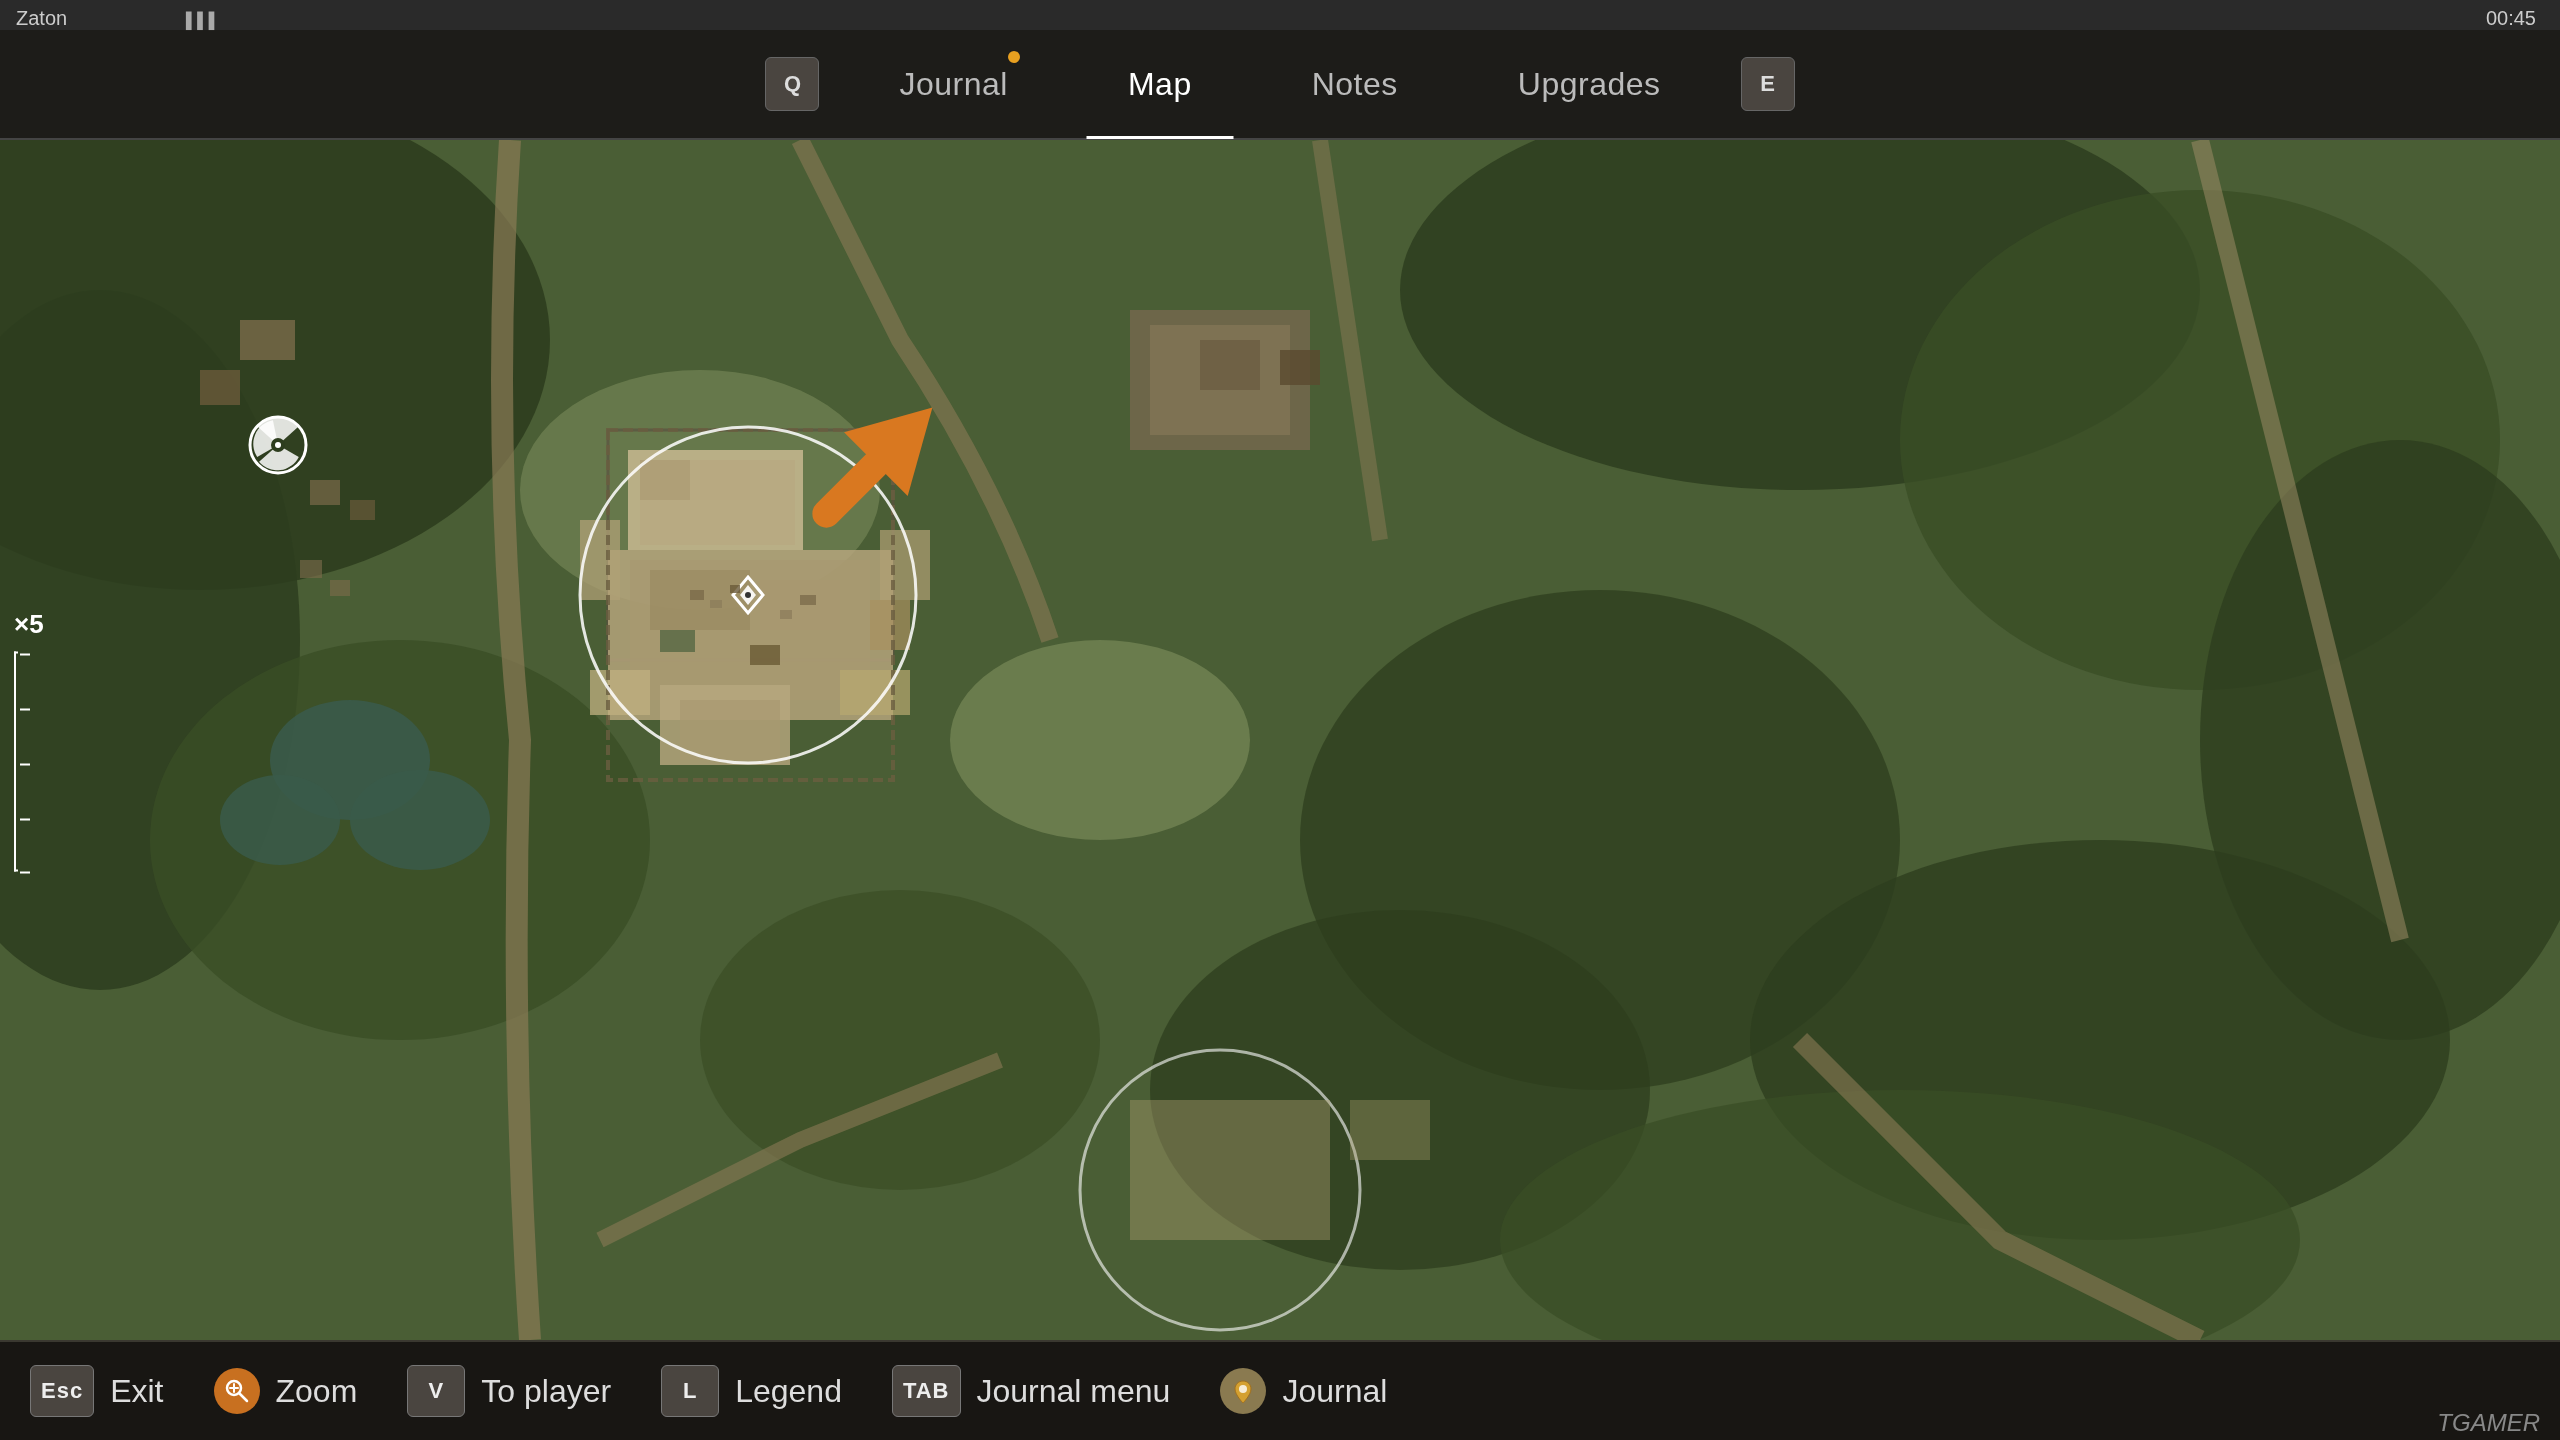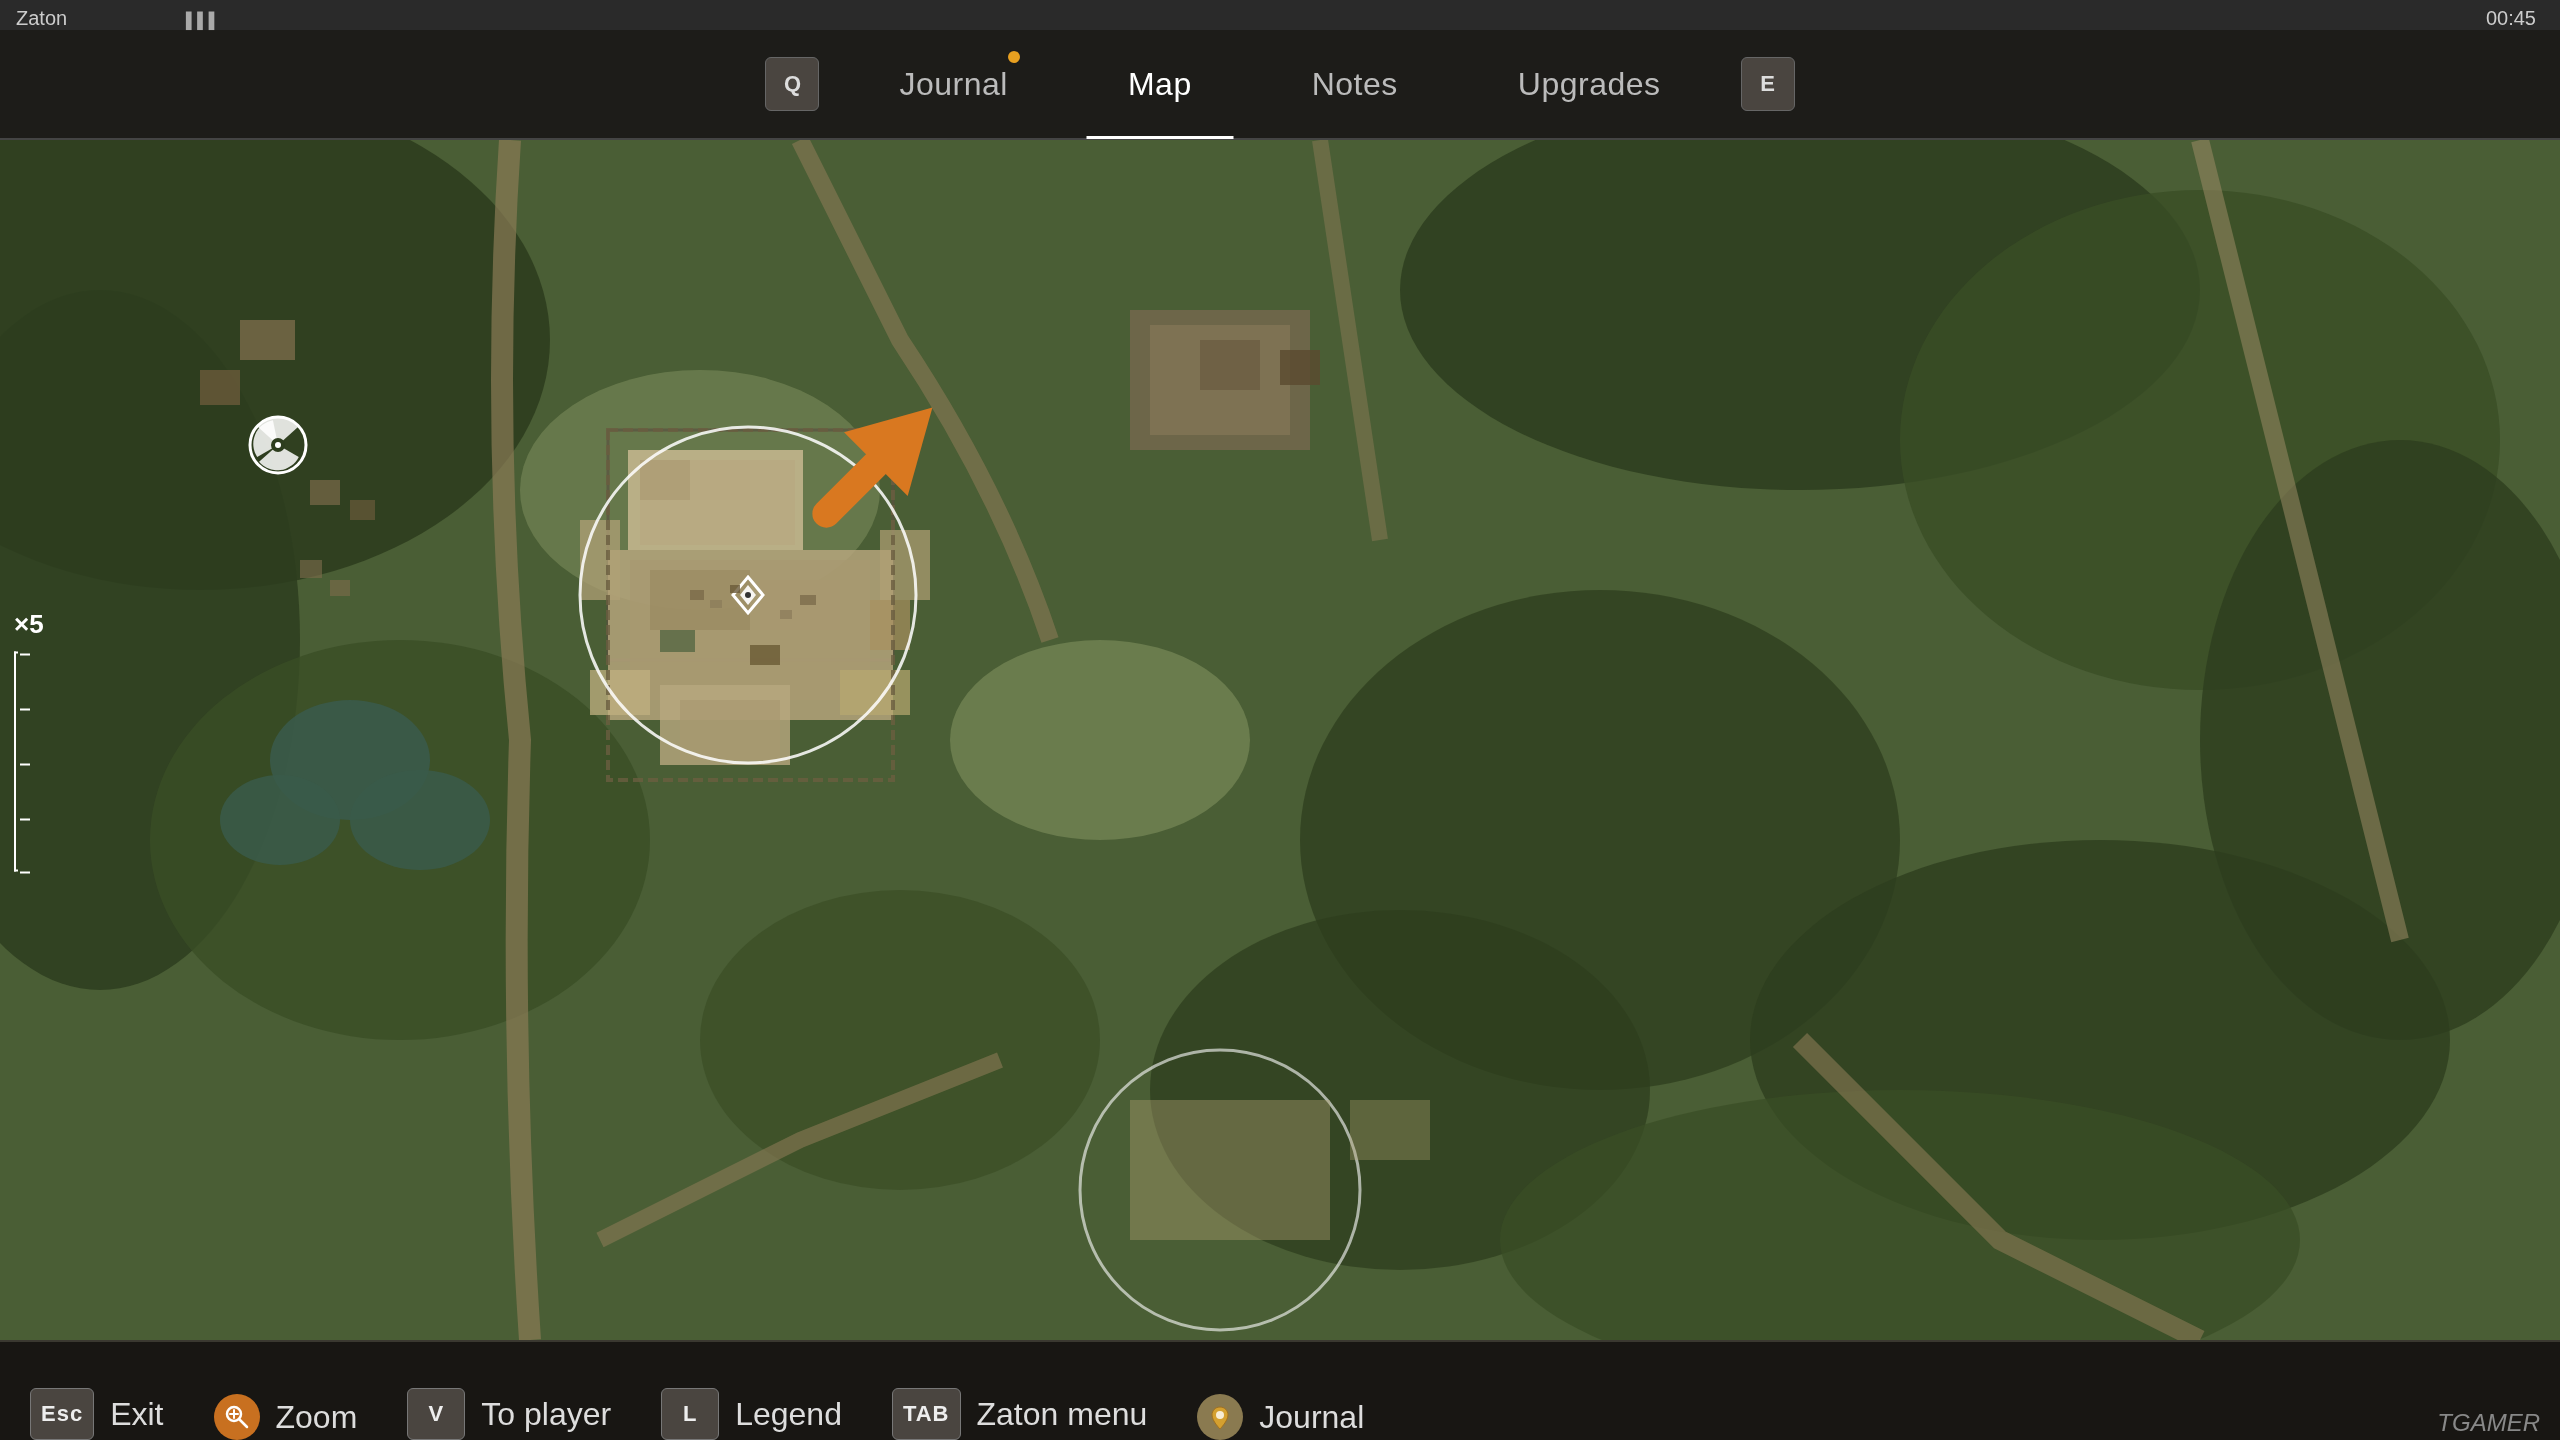--- a/index.html
+++ b/index.html
@@ -146,21 +146,21 @@
 
     
     #bottombar {
       position: absolute;
       bottom: 0;
       left: 0;
       width: 100%;
       height: 100px;
       background: rgba(25, 23, 20, 0.97);
       display: flex;
-      align-items: flex-end;
+      align-items: center;
       padding: 0 30px;
       z-index: 100;
       border-top: 2px solid #3a3830;
       gap: 0;
     }
     .bottom-action {
       display: flex;
       align-items: center;
       gap: 16px;
       margin-right: 50px;
@@ -396,21 +396,21 @@
     <span class="bottom-label">To player</span>
   </div>
 
   <div class="bottom-action">
     <div class="bottom-key">L</div>
     <span class="bottom-label">Legend</span>
   </div>
 
   <div class="bottom-action">
     <div class="bottom-key">TAB</div>
-    <span class="bottom-label">Zaton menu</span>
+    <span class="bottom-label">Journal menu</span>
   </div>
 
   <div class="bottom-action">
     <div class="bottom-icon bottom-icon-marker">
       <svg width="28" height="28" viewBox="0 0 28 28">
         <path d="M14 4 C9 4 6 8 6 12 C6 18 14 26 14 26 C14 26 22 18 22 12 C22 8 19 4 14 4 Z" fill="#d4a030" stroke="#a07020" stroke-width="1"></path>
         <circle cx="14" cy="12" r="4" fill="white" opacity="0.8"></circle>
       </svg>
     </div>
     <span class="bottom-label">Journal</span>

